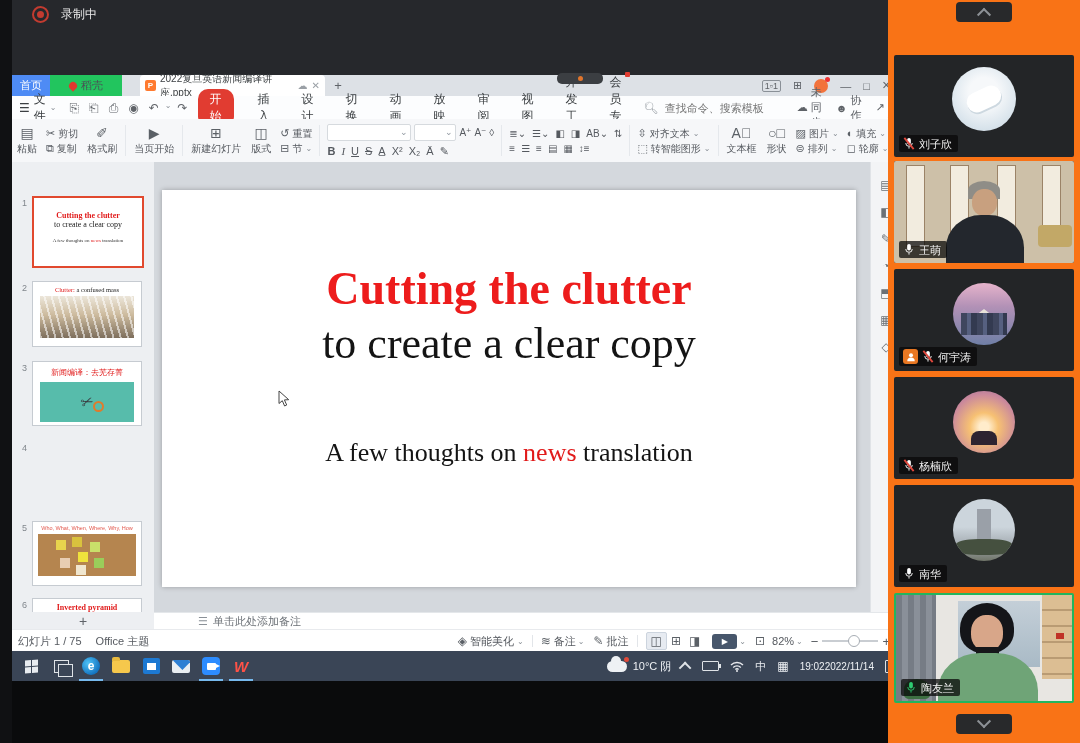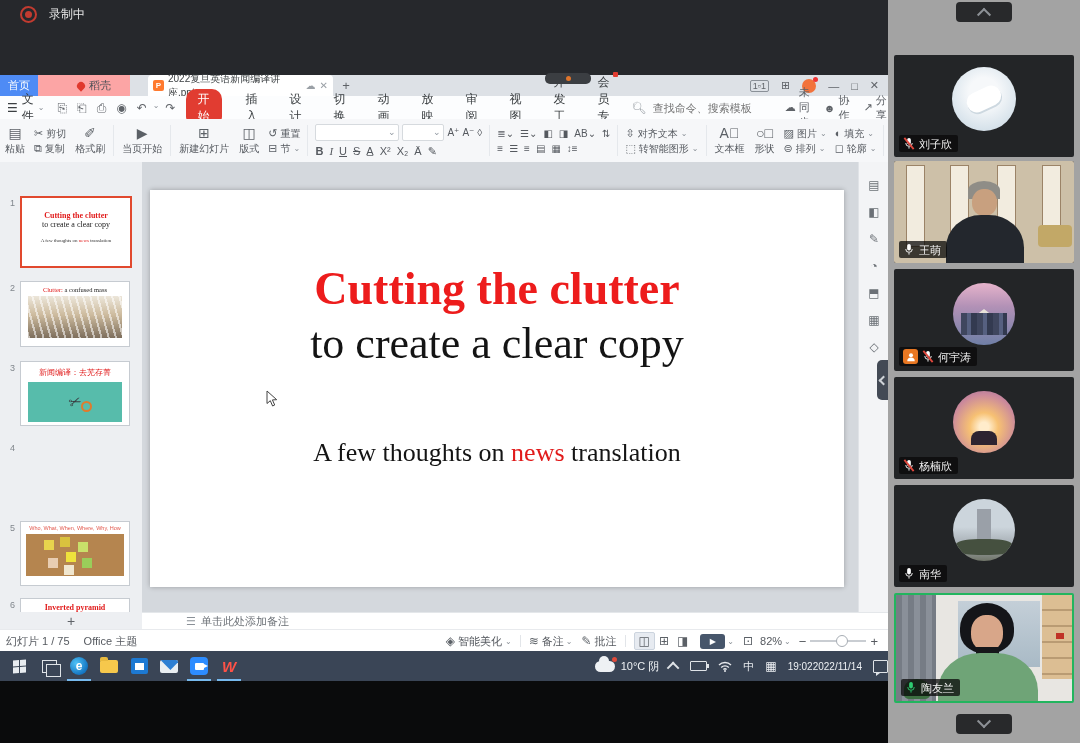--- a/index.html
+++ b/index.html
@@ -1,34 +1,34 @@
 <!DOCTYPE html>
 <html><head>
 <meta charset="utf-8">
 <style>
   html,body{margin:0;padding:0;background:#000;}
   #app{position:relative;width:1080px;height:743px;overflow:hidden;background:#101113;
        font-family:"Liberation Sans","DejaVu Sans",sans-serif;-webkit-font-smoothing:antialiased;}
 
   
-  .share{position:absolute;left:0;top:0;width:776px;height:743px;background:#222428;}
+  .share{position:absolute;left:12px;top:0;width:776px;height:743px;background:#222428;}
   .topbar{position:absolute;left:0;top:0;width:888px;height:75px;background:#26282c;border-bottom:1px solid #1c1e21;}
   .rec{position:absolute;left:20px;top:6px;display:flex;align-items:center;gap:12px;color:#e9e9e9;font-size:12px;}
   .recdot{width:13px;height:13px;border-radius:50%;border:2px solid #c23b30;position:relative;}
   .recdot::after{content:"";position:absolute;left:3px;top:3px;width:7px;height:7px;border-radius:50%;background:#c23b30;}
   .floatpill{position:absolute;left:545px;top:73px;width:46px;height:11px;background:#3b3e42;border-radius:5px;display:flex;align-items:center;justify-content:center;gap:3px;}
   .floatpill i{width:5px;height:5px;border-radius:50%;background:#e0752c;}
 
   
   .wps{position:absolute;left:0;top:75px;width:888px;height:576px;background:#f6f7f9;}
 
   
   .tabbar{position:absolute;left:0;top:0;width:888px;height:21px;background:#dde1e6;display:flex;align-items:stretch;font-size:11px;color:#4a4f55;}
   .tb-home{width:38px;background:#4e8bf5;color:#fff;display:flex;align-items:center;justify-content:center;}
-  .tb-docer{width:72px;background:#fca5a5;display:flex;align-items:center;justify-content:center;gap:4px;padding-left:20px;}
+  .tb-docer{width:72px;background:#22c55e;display:flex;align-items:center;justify-content:center;gap:4px;}
   .flame{width:8px;height:8px;background:#e0392e;border-radius:50% 50% 50% 0;transform:rotate(-45deg);}
   .tb-doc{margin-left:18px;width:175px;background:#fff;border-radius:4px 4px 0 0;display:flex;align-items:center;gap:4px;padding:0 5px;font-size:10px;color:#3c4043;}
   .docicon{width:11px;height:11px;background:#ff7a2f;border-radius:2px;color:#fff;font-size:8px;font-weight:bold;display:flex;align-items:center;justify-content:center;flex:none;}
   .tb-doc .dim{color:#9aa0a6;font-size:10px;}
   .tb-plus{width:26px;display:flex;align-items:center;justify-content:center;font-size:13px;color:#5f6368;}
   .tabbar-right{margin-left:auto;display:flex;align-items:center;gap:12px;padding-right:9px;color:#5f6368;}
   .mini-badge{font-size:9px;border:1px solid #8a9097;border-radius:2px;padding:0 2px;line-height:10px;}
   .avatar-mini{width:14px;height:14px;border-radius:50%;background:#f2733c;position:relative;}
   .avatar-mini::after{content:"";position:absolute;right:-2px;top:-2px;width:5px;height:5px;border-radius:50%;background:#e33;}
   .winctl{font-size:11px;color:#5f6368;}
@@ -149,21 +149,21 @@
   .chup{width:7px;height:7px;border-left:2px solid #dfe3e7;border-top:2px solid #dfe3e7;transform:rotate(45deg) translateY(2px);}
   .batt{width:15px;height:8px;border:1px solid #dfe3e7;border-radius:1px;position:relative;}
   .batt::after{content:"";position:absolute;right:-3px;top:2px;width:2px;height:4px;background:#dfe3e7;}
   .kbd{font-size:12px;color:#eef1f4;}
   .clock{display:flex;flex-direction:row;align-items:center;font-size:10px;line-height:11px;}
   .action{width:13px;height:11px;border:1px solid #dfe3e7;border-radius:1px;position:relative;}
   .action::after{content:"";position:absolute;left:2px;bottom:-4px;border-top:3px solid #dfe3e7;border-right:4px solid transparent;}
   .bottomblack{position:absolute;left:0;top:681px;width:888px;height:62px;background:#0a0b0c;}
 
   
-  .sidebar{position:absolute;left:888px;top:0;width:192px;height:743px;background:#a3a3a3;}
+  .sidebar{position:absolute;left:888px;top:0;width:192px;height:743px;background:#f97316;}
   .sb-chev{position:absolute;left:68px;width:56px;height:20px;background:#28292b;border-radius:4px;display:flex;align-items:center;justify-content:center;}
   .sb-chev span{width:8px;height:8px;border-left:2px solid #8d9196;border-top:2px solid #8d9196;}
   .sb-chev.up{top:2px;} .sb-chev.up span{transform:rotate(45deg) translate(2px,2px);}
   .sb-chev.down{top:714px;} .sb-chev.down span{transform:rotate(225deg) translate(2px,2px);}
   .tile{position:absolute;left:6px;width:180px;height:102px;background:#232527;border-radius:2px;overflow:hidden;}
   .tile.speaking{border:2px solid #22b55e;width:176px;height:106px;}
   .nametag{position:absolute;left:5px;bottom:5px;display:flex;align-items:center;gap:4px;background:rgba(8,8,8,.74);border-radius:2px;padding:2px 6px 2px 4px;font-size:11px;color:#f2f2f2;line-height:12px;z-index:5;}
   .badge{width:15px;height:15px;background:#e87722;border-radius:3px;display:flex;align-items:center;justify-content:center;}
   .ava{position:absolute;left:59px;top:14px;width:62px;height:62px;border-radius:50%;}
   .ava1{background:radial-gradient(circle at 50% 40%,#f6f8fa 0 30%,#d9e4ec 70%,#c4d3de 100%);position:absolute;left:58px;top:12px;width:64px;height:64px;border-radius:50%;}

